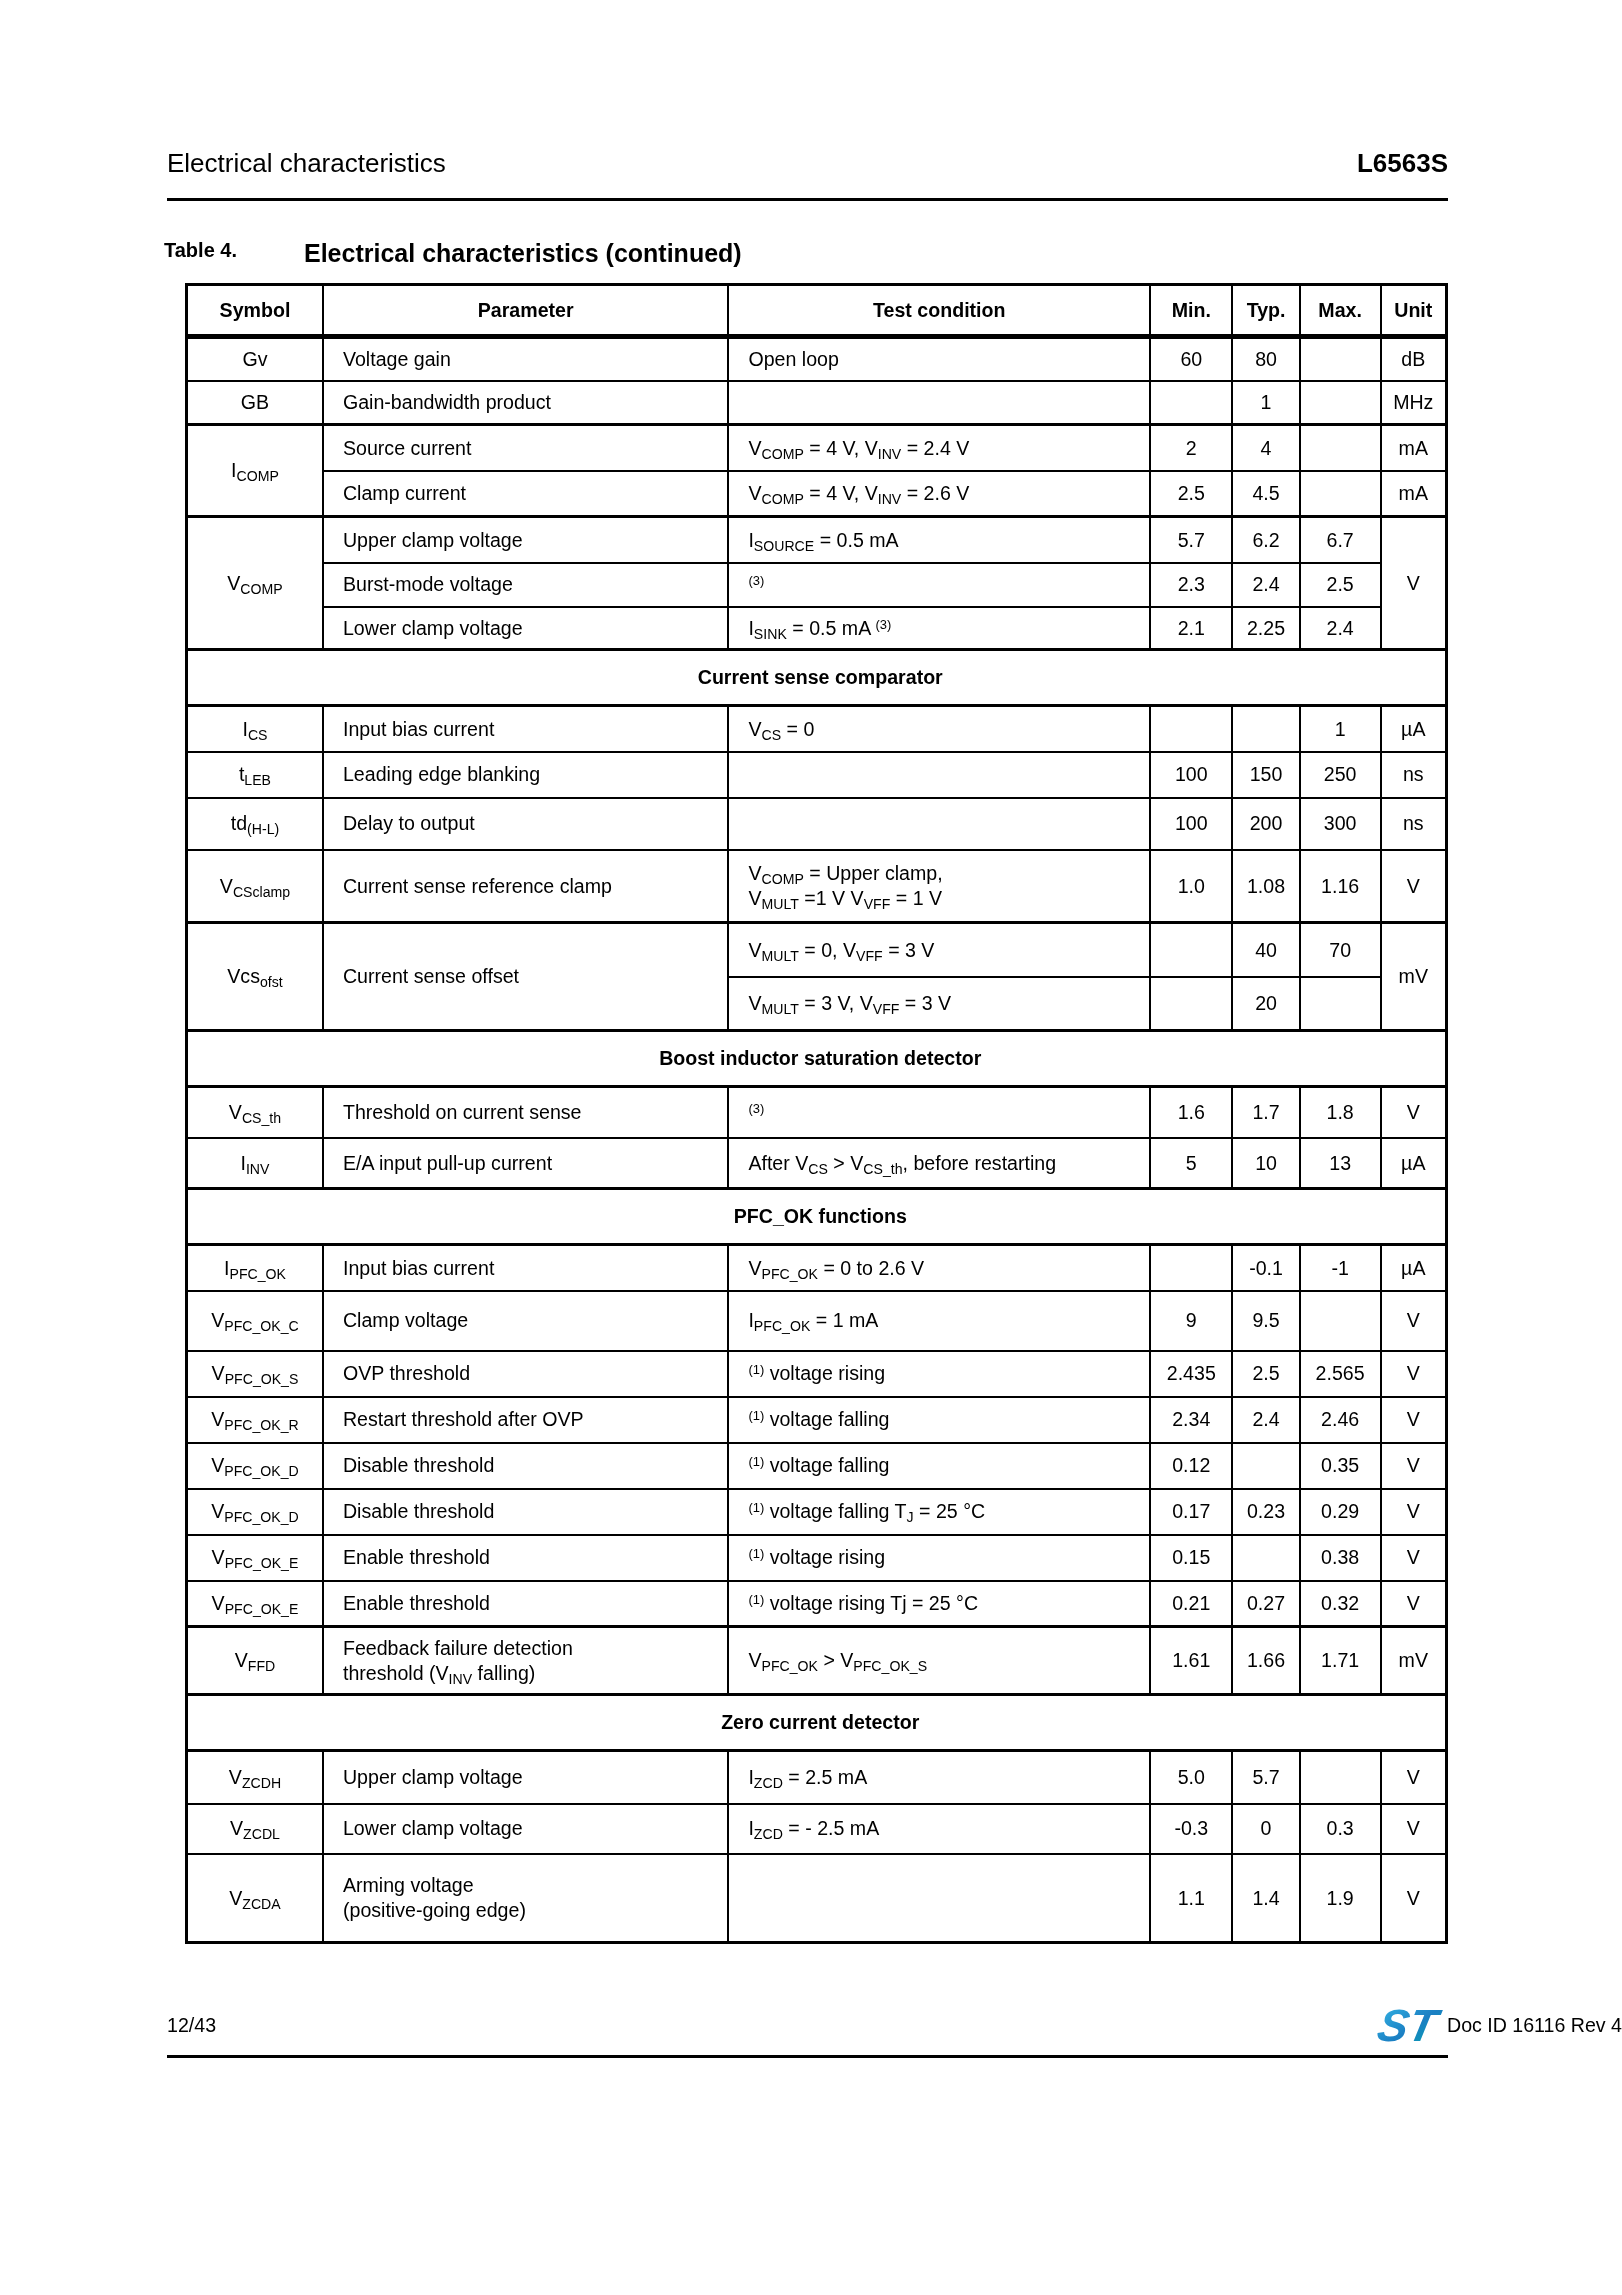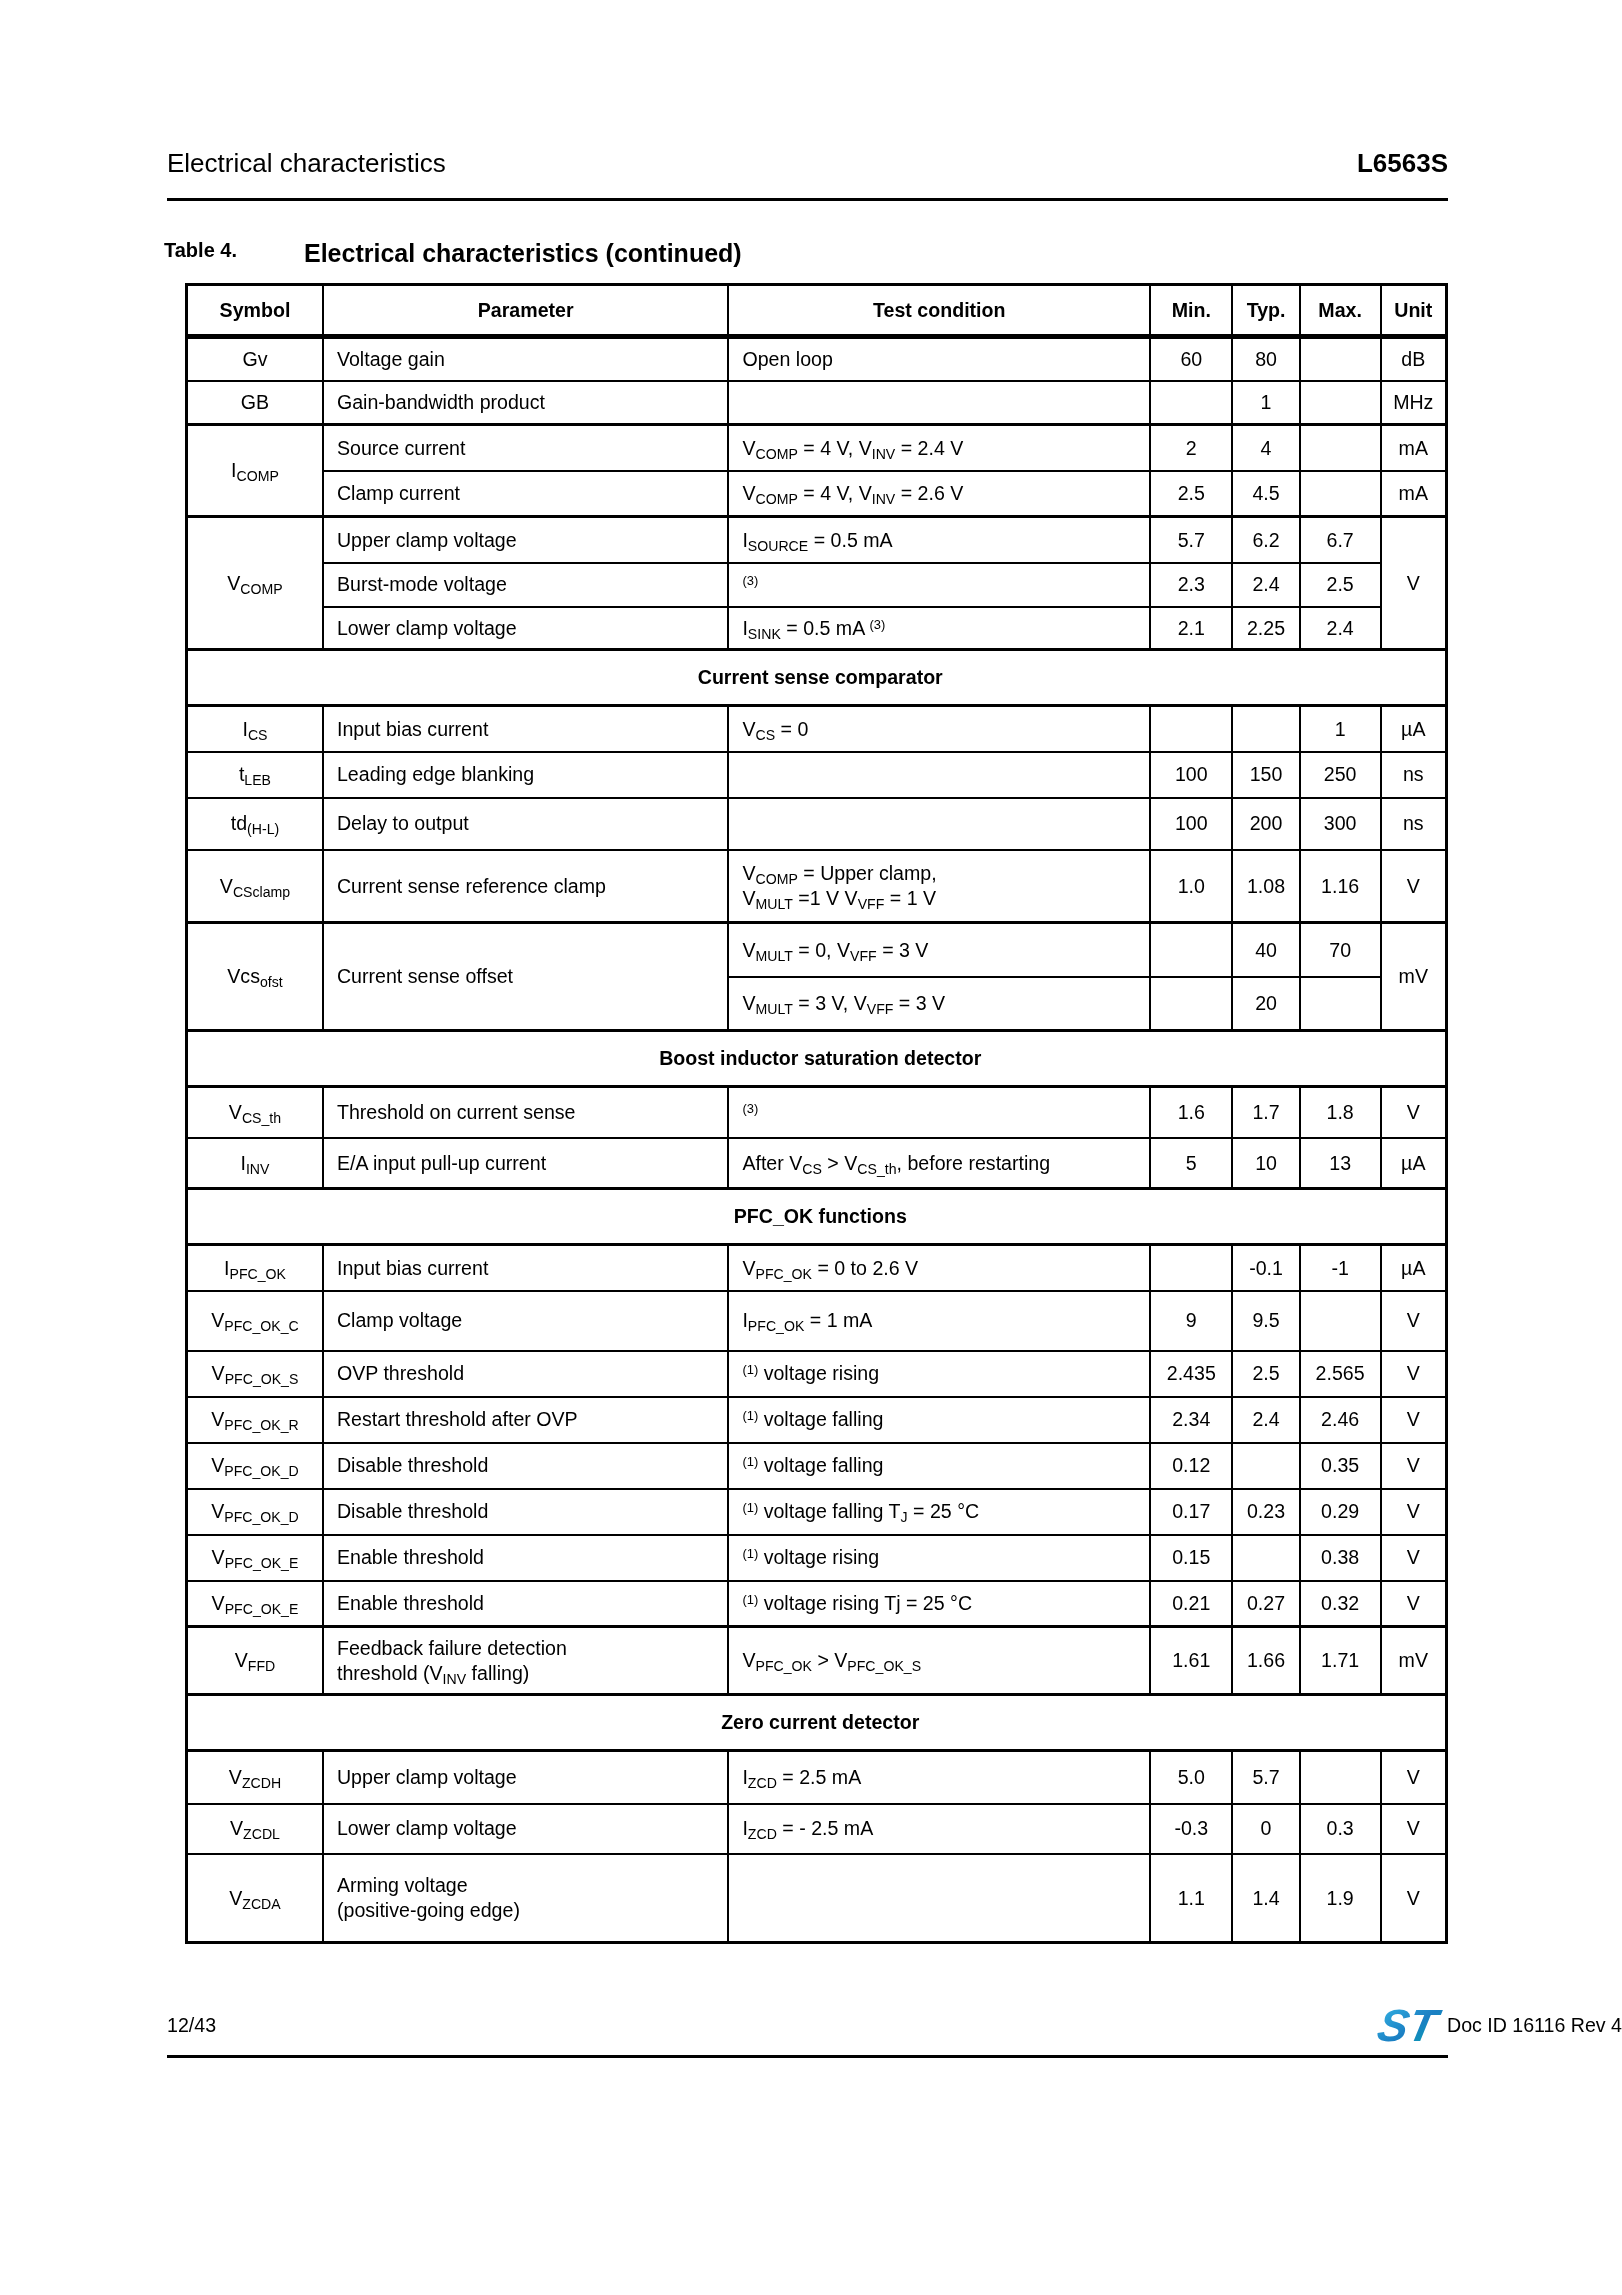--- a/index.html
+++ b/index.html
@@ -8,21 +8,21 @@
   .hdr-left{position:absolute;left:167px;top:148px;font-size:26px;font-weight:normal;}
   .hdr-right{position:absolute;right:174px;top:148px;font-size:26px;font-weight:bold;}
   .hdr-rule{position:absolute;left:167px;top:198px;width:1281px;height:2.6px;background:#000;}
   .tbl-label{position:absolute;left:152px;top:239px;font-size:20px;font-weight:bold;margin-left:12px;}
   .tbl-title{position:absolute;left:304px;top:239px;font-size:25px;font-weight:bold;}
   table.et{position:absolute;left:185px;top:283px;width:1263px;border-collapse:collapse;
            table-layout:fixed;font-size:19.6px;border:3.9px solid #000;line-height:1.25;}
   table.et td, table.et th{border:2px solid #000;vertical-align:middle;overflow:hidden;}
   tr.hrow th{border-bottom:5.2px solid #000;font-weight:bold;text-align:center;}
   td.c{text-align:center;}
-  td.l{text-align:left;padding-left:13px;padding-right:3.9px;}
+  td.l{text-align:left;padding-left:19px;padding-right:3.9px;}
   tr.thin td{border-top-width:1.3px;}
   tr.gt td{border-top-width:3.3px;}
   tr.sect td{border-top-width:3.3px;border-bottom-width:3.3px;font-weight:bold;
              text-align:center;padding-left:8.5px;}
   sub{font-size:0.72em;vertical-align:-0.30em;line-height:0;}
   sup{font-size:0.66em;vertical-align:0.45em;line-height:0;}
   .ftr-left{position:absolute;left:167px;top:2014px;font-size:19.6px;}
   .ftr-center{position:absolute;left:0;top:2014px;width:1622px;text-align:right;font-size:19.6px;}
   .ftr-rule{position:absolute;left:167px;top:2055px;width:1281px;height:3.3px;background:#000;}
   .logo{position:absolute;left:1372px;top:2000px;width:73px;height:51px;}

